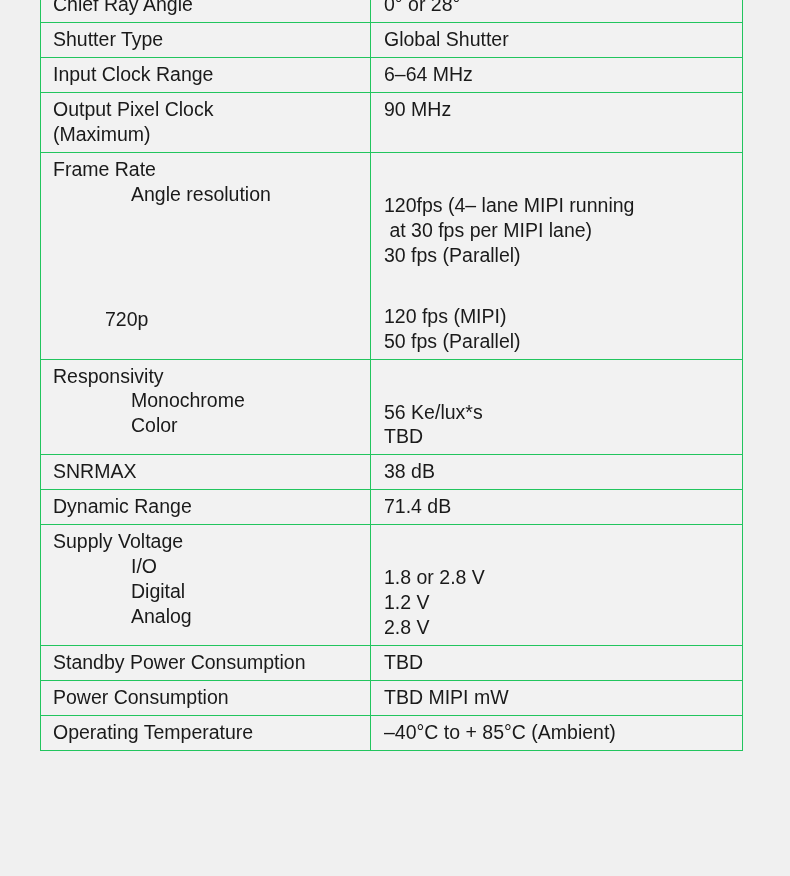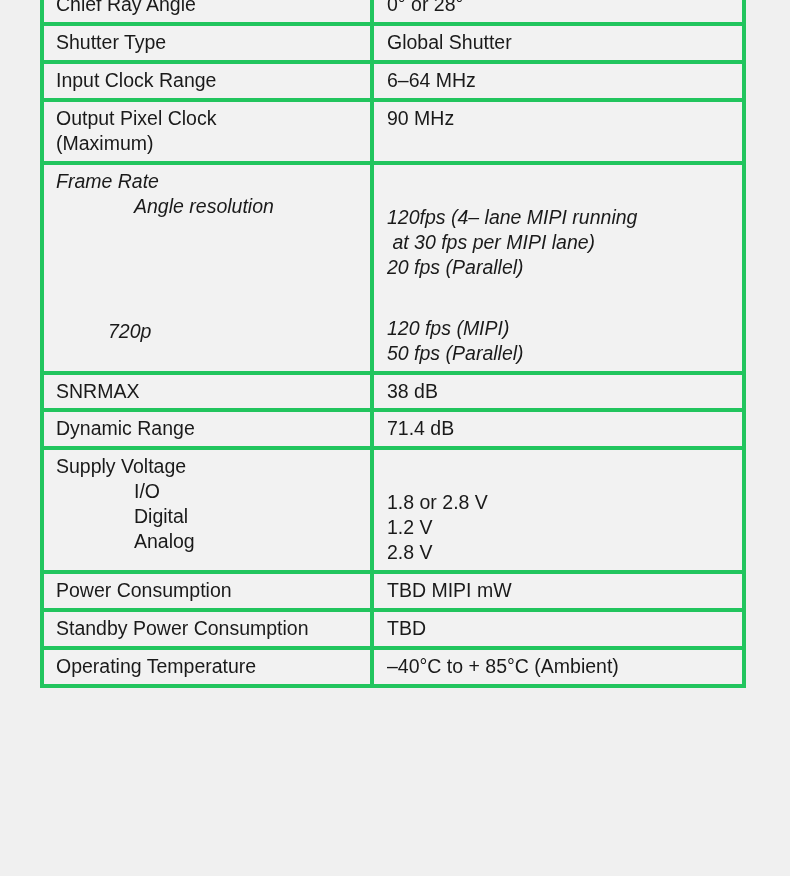--- a/index.html
+++ b/index.html
@@ -24,21 +24,21 @@
     top: -12px;
     width: 702px;
     border-collapse: collapse;
     table-layout: fixed;
     background: #f2f2f2;
   }
   .spec-table col.c-param { width: 330px; }
   .spec-table col.c-value { width: 372px; }
 
   .spec-table td {
-    border: 4px solid #22c55e;
+    border: 1px solid #22c55e;
     background: #f2f2f2;
     vertical-align: top;
     padding: 4px 0 5px 0;
     font-size: 19.5px;
     line-height: 1.28;
     color: #1a1a1a;
   }
   .spec-table td.param { padding-left: 12px; padding-right: 6px; }
   .spec-table td.value { padding-left: 13px; padding-right: 6px; }
 
@@ -47,21 +47,21 @@
 
   .lines { margin: 0; padding: 0; }
   .line { display: block; white-space: pre; }
   .sub {
     display: block;
     white-space: pre;
     padding-left: 78px;
   }
   .sub-720 { padding-left: 52px; margin-top: 28px; }
   .spacer { display: block; height: 36px; }
-  .tall-pad { padding-bottom: 22px; font-style: italic; }
+  .tall-pad { padding-bottom: 22px; }
   .tall-pad-2 { padding-bottom: 14px; }
 </style>
 </head>
 <body>
 
 <div id="page">
   <table class="spec-table">
     <colgroup>
       <col class="c-param">
       <col class="c-value">
@@ -103,24 +103,32 @@
           <span class="lines"><span class="line">90 MHz</span></span>
         </td>
       </tr>
 
 
       <tr>
         <td class="param tall-pad">
           <span class="lines"><span class="line">Frame Rate</span><span class="sub">Angle resolution</span><span class="spacer"></span><span class="spacer"></span><span class="sub sub-720">720p</span></span>
         </td>
         <td class="value tall-pad">
-          <span class="lines"><span class="spacer"></span><span class="line">120fps (4– lane MIPI running</span><span class="line"> at 30 fps per MIPI lane)</span><span class="line">20 fps (Parallel)</span><span class="spacer"></span><span class="line">120 fps (MIPI)</span><span class="line">50 fps (Parallel)</span></span>
+          <span class="lines"><span class="spacer"></span><span class="line">120fps (4– lane MIPI running</span><span class="line"> at 30 fps per MIPI lane)</span><span class="line">30 fps (Parallel)</span><span class="spacer"></span><span class="line">120 fps (MIPI)</span><span class="line">50 fps (Parallel)</span></span>
         </td>
       </tr>
 
+      <tr>
+        <td class="param">
+          <span class="lines"><span class="line">Responsivity</span><span class="sub">Monochrome</span><span class="sub">Color</span></span>
+        </td>
+        <td class="value">
+          <span class="lines"><span class="spacer"></span><span class="line">56 Ke/lux*s</span><span class="line">TBD</span></span>
+        </td>
+      </tr>
 
       <tr>
         <td class="param">
           <span class="lines"><span class="line">SNRMAX</span></span>
         </td>
         <td class="value">
           <span class="lines"><span class="line">38 dB</span></span>
         </td>
       </tr>
 
@@ -137,33 +145,33 @@
         <td class="param">
           <span class="lines"><span class="line">Supply Voltage</span><span class="sub">I/O</span><span class="sub">Digital</span><span class="sub">Analog</span></span>
         </td>
         <td class="value">
           <span class="lines"><span class="spacer"></span><span class="line">1.8 or 2.8 V</span><span class="line">1.2 V</span><span class="line">2.8 V</span></span>
         </td>
       </tr>
 
       <tr>
         <td class="param">
-          <span class="lines"><span class="line">Power Consumption</span></span>
+          <span class="lines"><span class="line">Standby Power Consumption</span></span>
         </td>
         <td class="value">
-          <span class="lines"><span class="line">TBD MIPI mW</span></span>
+          <span class="lines"><span class="line">TBD</span></span>
         </td>
       </tr>
 
       <tr>
         <td class="param">
-          <span class="lines"><span class="line">Standby Power Consumption</span></span>
+          <span class="lines"><span class="line">Power Consumption</span></span>
         </td>
         <td class="value">
-          <span class="lines"><span class="line">TBD</span></span>
+          <span class="lines"><span class="line">TBD MIPI mW</span></span>
         </td>
       </tr>
 
       <tr>
         <td class="param">
           <span class="lines"><span class="line">Operating Temperature</span></span>
         </td>
         <td class="value">
           <span class="lines"><span class="line">‒40°C to + 85°C (Ambient)</span></span>
         </td>

